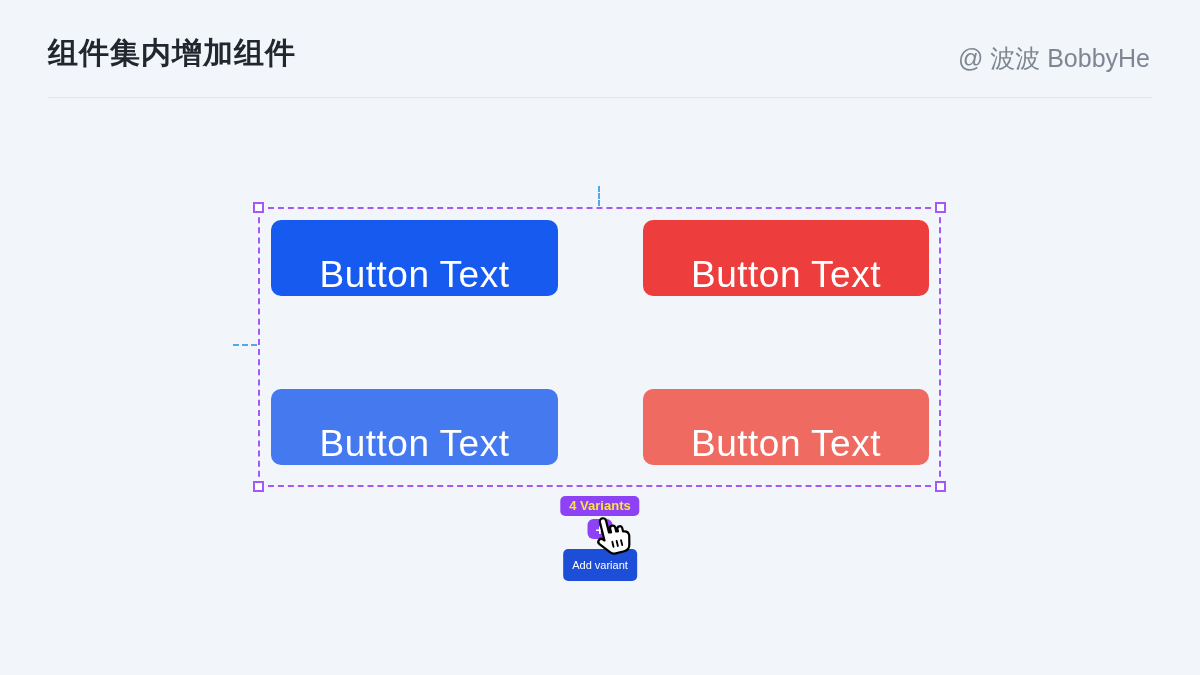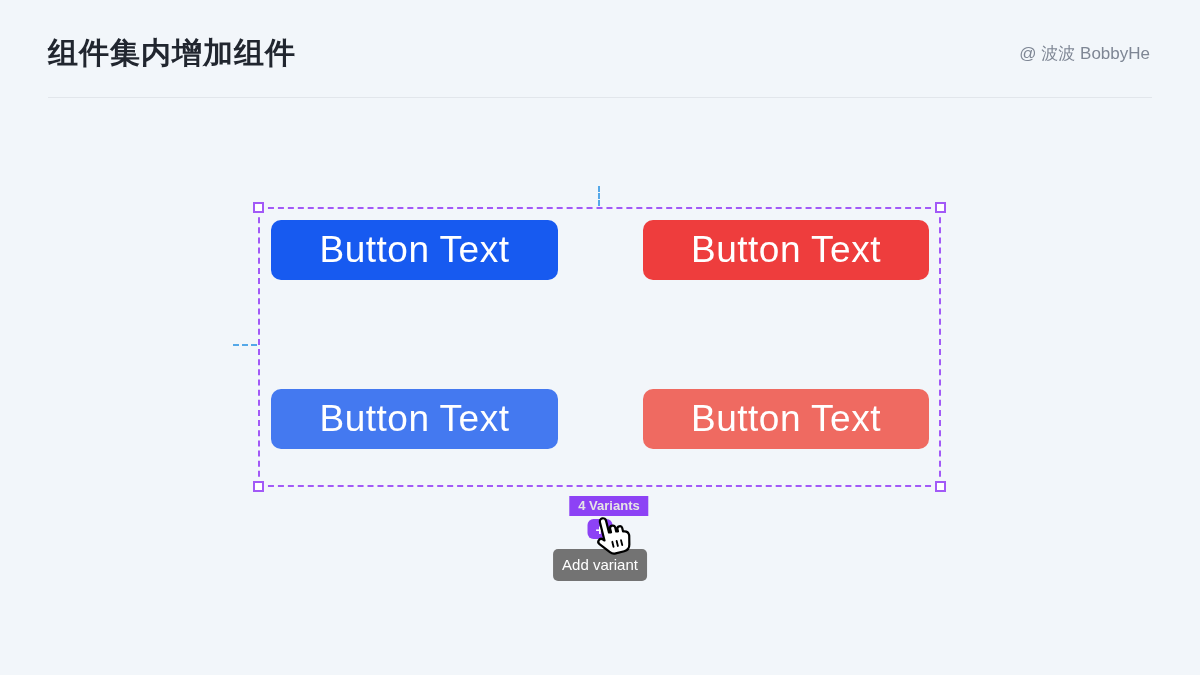--- a/index.html
+++ b/index.html
@@ -13,21 +13,21 @@
 
   
   .page-title {
     position: absolute; left: 48px; top: 33px;
     font-size: 30px; font-weight: 700; color: #21262F;
     letter-spacing: 1px;
     text-align: right;
   }
   .byline {
     position: absolute; right: 50px; top: 42px;
-    font-size: 17px; font-weight: 500; color: #7E8694;
+    font-size: 25px; font-weight: 500; color: #7E8694;
   }
   .divider {
     position: absolute; left: 48px; top: 97px; width: 1104px; height: 0;
     border-top: 1px solid #E2E6EB;
   }
 
   
   .guide-v {
     position: absolute; left: 598px; top: 186px; width: 0; height: 20px;
     border-left: 2px dashed #55A8E8;
@@ -47,53 +47,52 @@
     position: absolute; width: 11px; height: 11px;
     background: #FFFFFF; border: 2px solid #A259F7; box-sizing: border-box;
   }
   .handle.tl { left: -7px; top: -7px; }
   .handle.tr { right: -7px; top: -7px; }
   .handle.bl { left: -7px; bottom: -7px; }
   .handle.br { right: -7px; bottom: -7px; }
 
   
   .variant-btn {
-    position: absolute; height: 60px; border-radius: 10px;
-    display: flex; align-items: center; justify-content: center;
+    position: absolute; height: 76px; border-radius: 10px;
+    display: flex; align-items: flex-end; justify-content: center;
   }
   .variant-btn span {
     color: #FFFFFF; font-size: 37px; font-weight: 400; letter-spacing: 0.5px;
   }
   .btn-tl { left: 271px; top: 220px; width: 287px; }
   .btn-tr { left: 643px; top: 220px; width: 286px; }
   .btn-bl { left: 271px; top: 389px; width: 287px; }
   .btn-br { left: 643px; top: 389px; width: 286px; }
 
   
   .variants-badge {
     position: absolute; left: 600px; top: 496px; transform: translateX(-50%);
-    background: #8D42F5; color: #e5e5e5;
+    background: #8D42F5; color: #fde047;
     font-size: 13px; font-weight: 700; line-height: 20px;
-    padding: 0 9px; border-radius: 0; white-space: nowrap;
+    padding: 0 9px; border-radius: 5px; white-space: nowrap;
     z-index: 4;
-    margin-left: 9px;
   }
   .add-variant-btn {
     position: absolute; left: 600px; top: 519px; transform: translateX(-50%);
     width: 25px; height: 20px; background: #8D42F5; border-radius: 6px;
     border: none; color: #FFFFFF; font-size: 15px; font-weight: 700;
     line-height: 19px; text-align: center; padding: 0;
     z-index: 4; cursor: pointer;
     font-family: "Liberation Sans", sans-serif;
   }
 
   
   .tooltip {
     position: absolute; left: 600px; top: 549px; transform: translateX(-50%);
-    background: #737373; color: #FFFFFF; font-size: 15px; font-weight: 500;
+    background: #1d4ed8; color: #FFFFFF; font-size: 11px; font-weight: 500;
     line-height: 32px; height: 32px; padding: 0 9px; border-radius: 5px;
     white-space: nowrap; z-index: 5;
   }
 
   
   .cursor {
     position: absolute; left: 589px; top: 517px; width: 38px; height: 42px;
     z-index: 6; transform: rotate(-14deg); transform-origin: 30% 10%;
   }
 </style>

